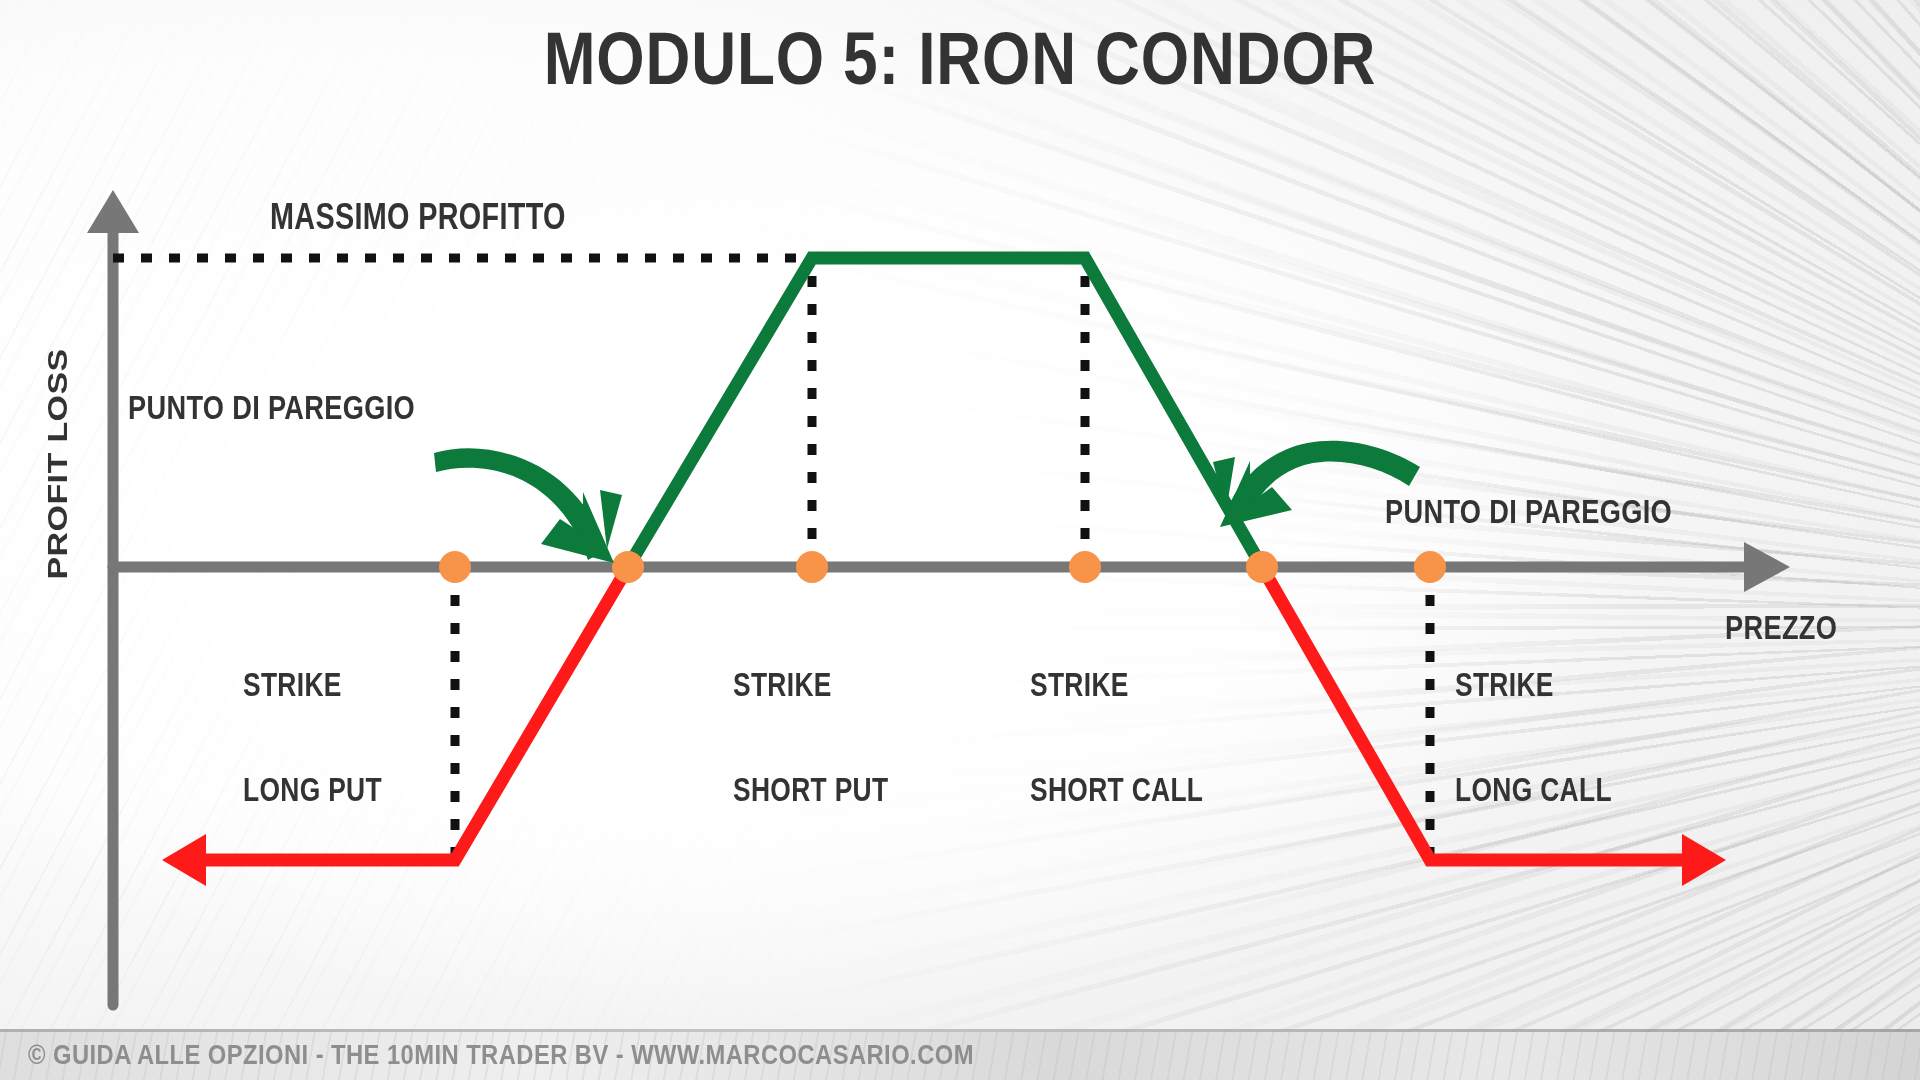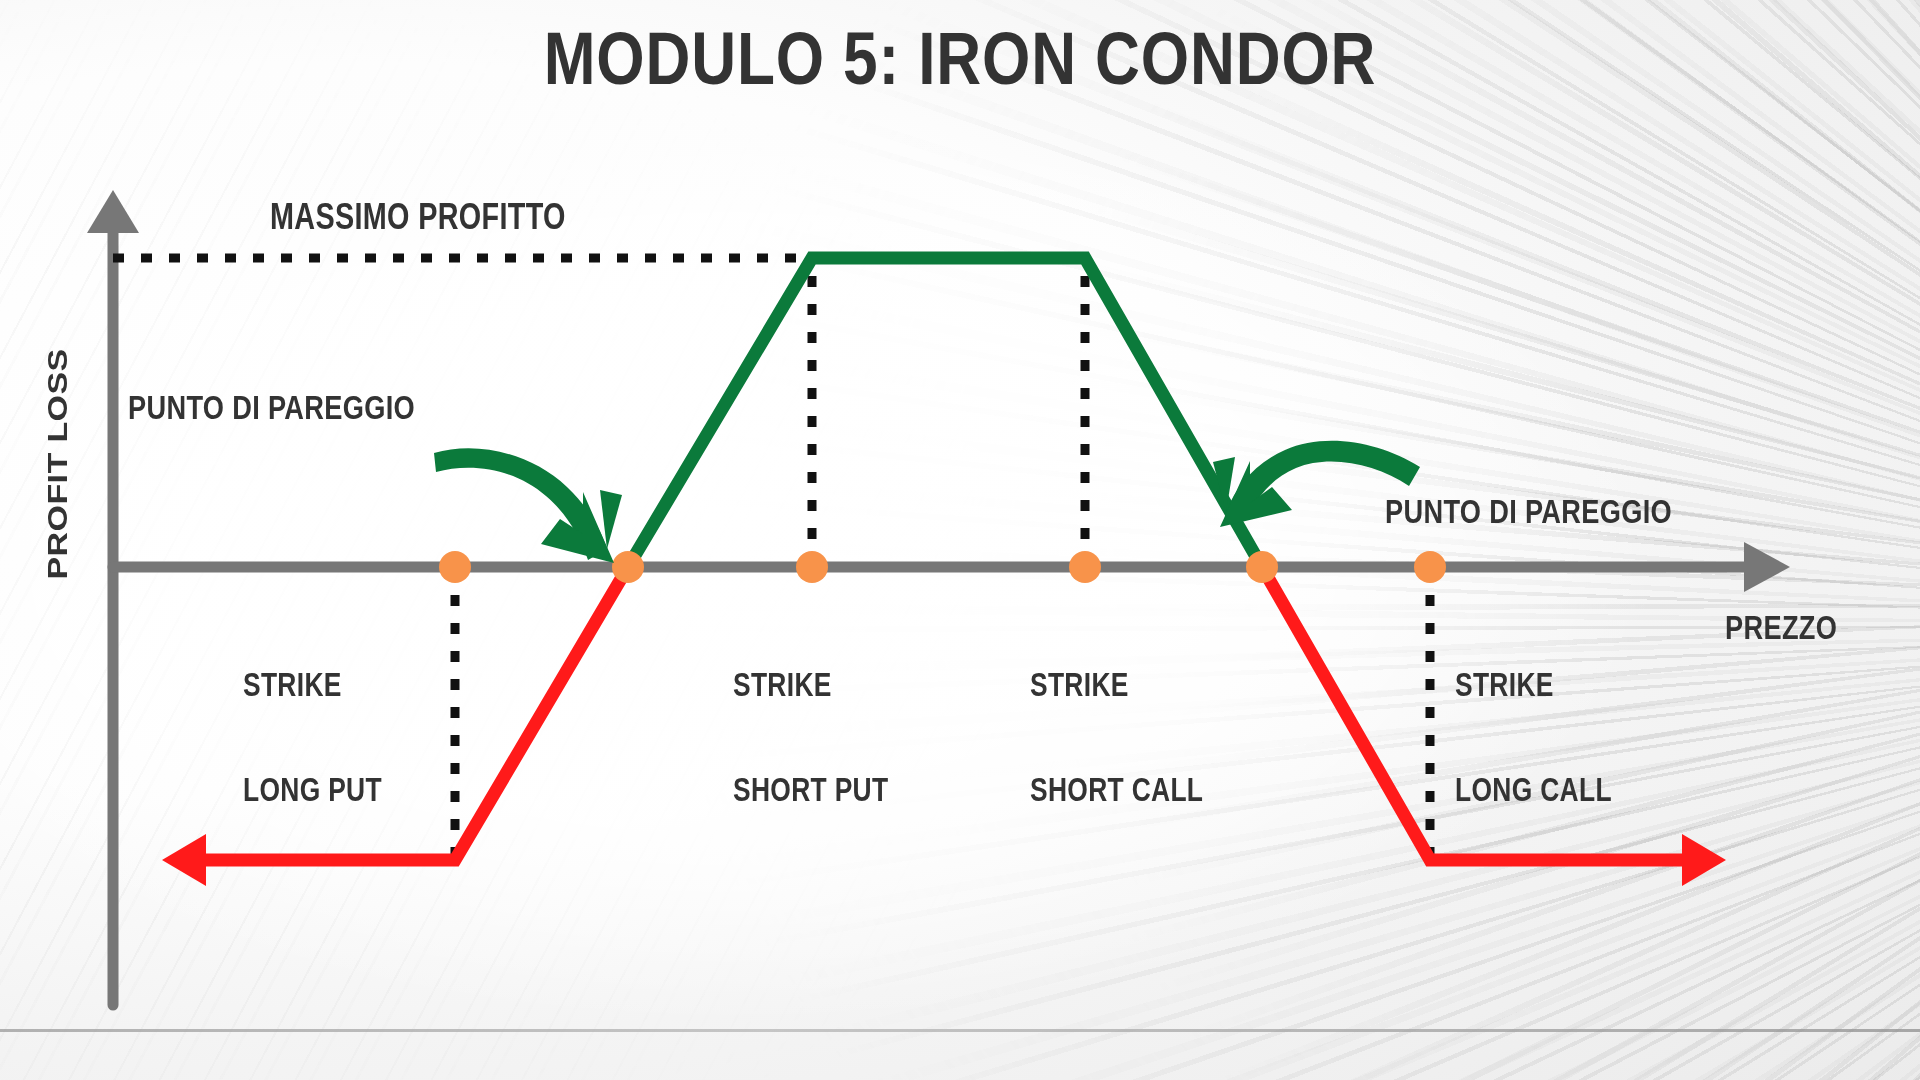--- a/index.html
+++ b/index.html
@@ -206,14 +206,18 @@
   <div class="lbl cond lbl-strike s-shortcall">
     <div>STRIKE</div>
     <div>SHORT CALL</div>
   </div>
   <div class="lbl cond lbl-strike s-longcall">
     <div>STRIKE</div>
     <div>LONG CALL</div>
   </div>
 
   <div class="footer-rule"></div>
+  <div class="footer-band">
+    <div class="fb-bg"></div>
+    <div class="footer-text">© GUIDA ALLE OPZIONI  - THE 10MIN TRADER BV - WWW.MARCOCASARIO.COM</div>
+  </div>
 
 </div>
 
 </body></html>

